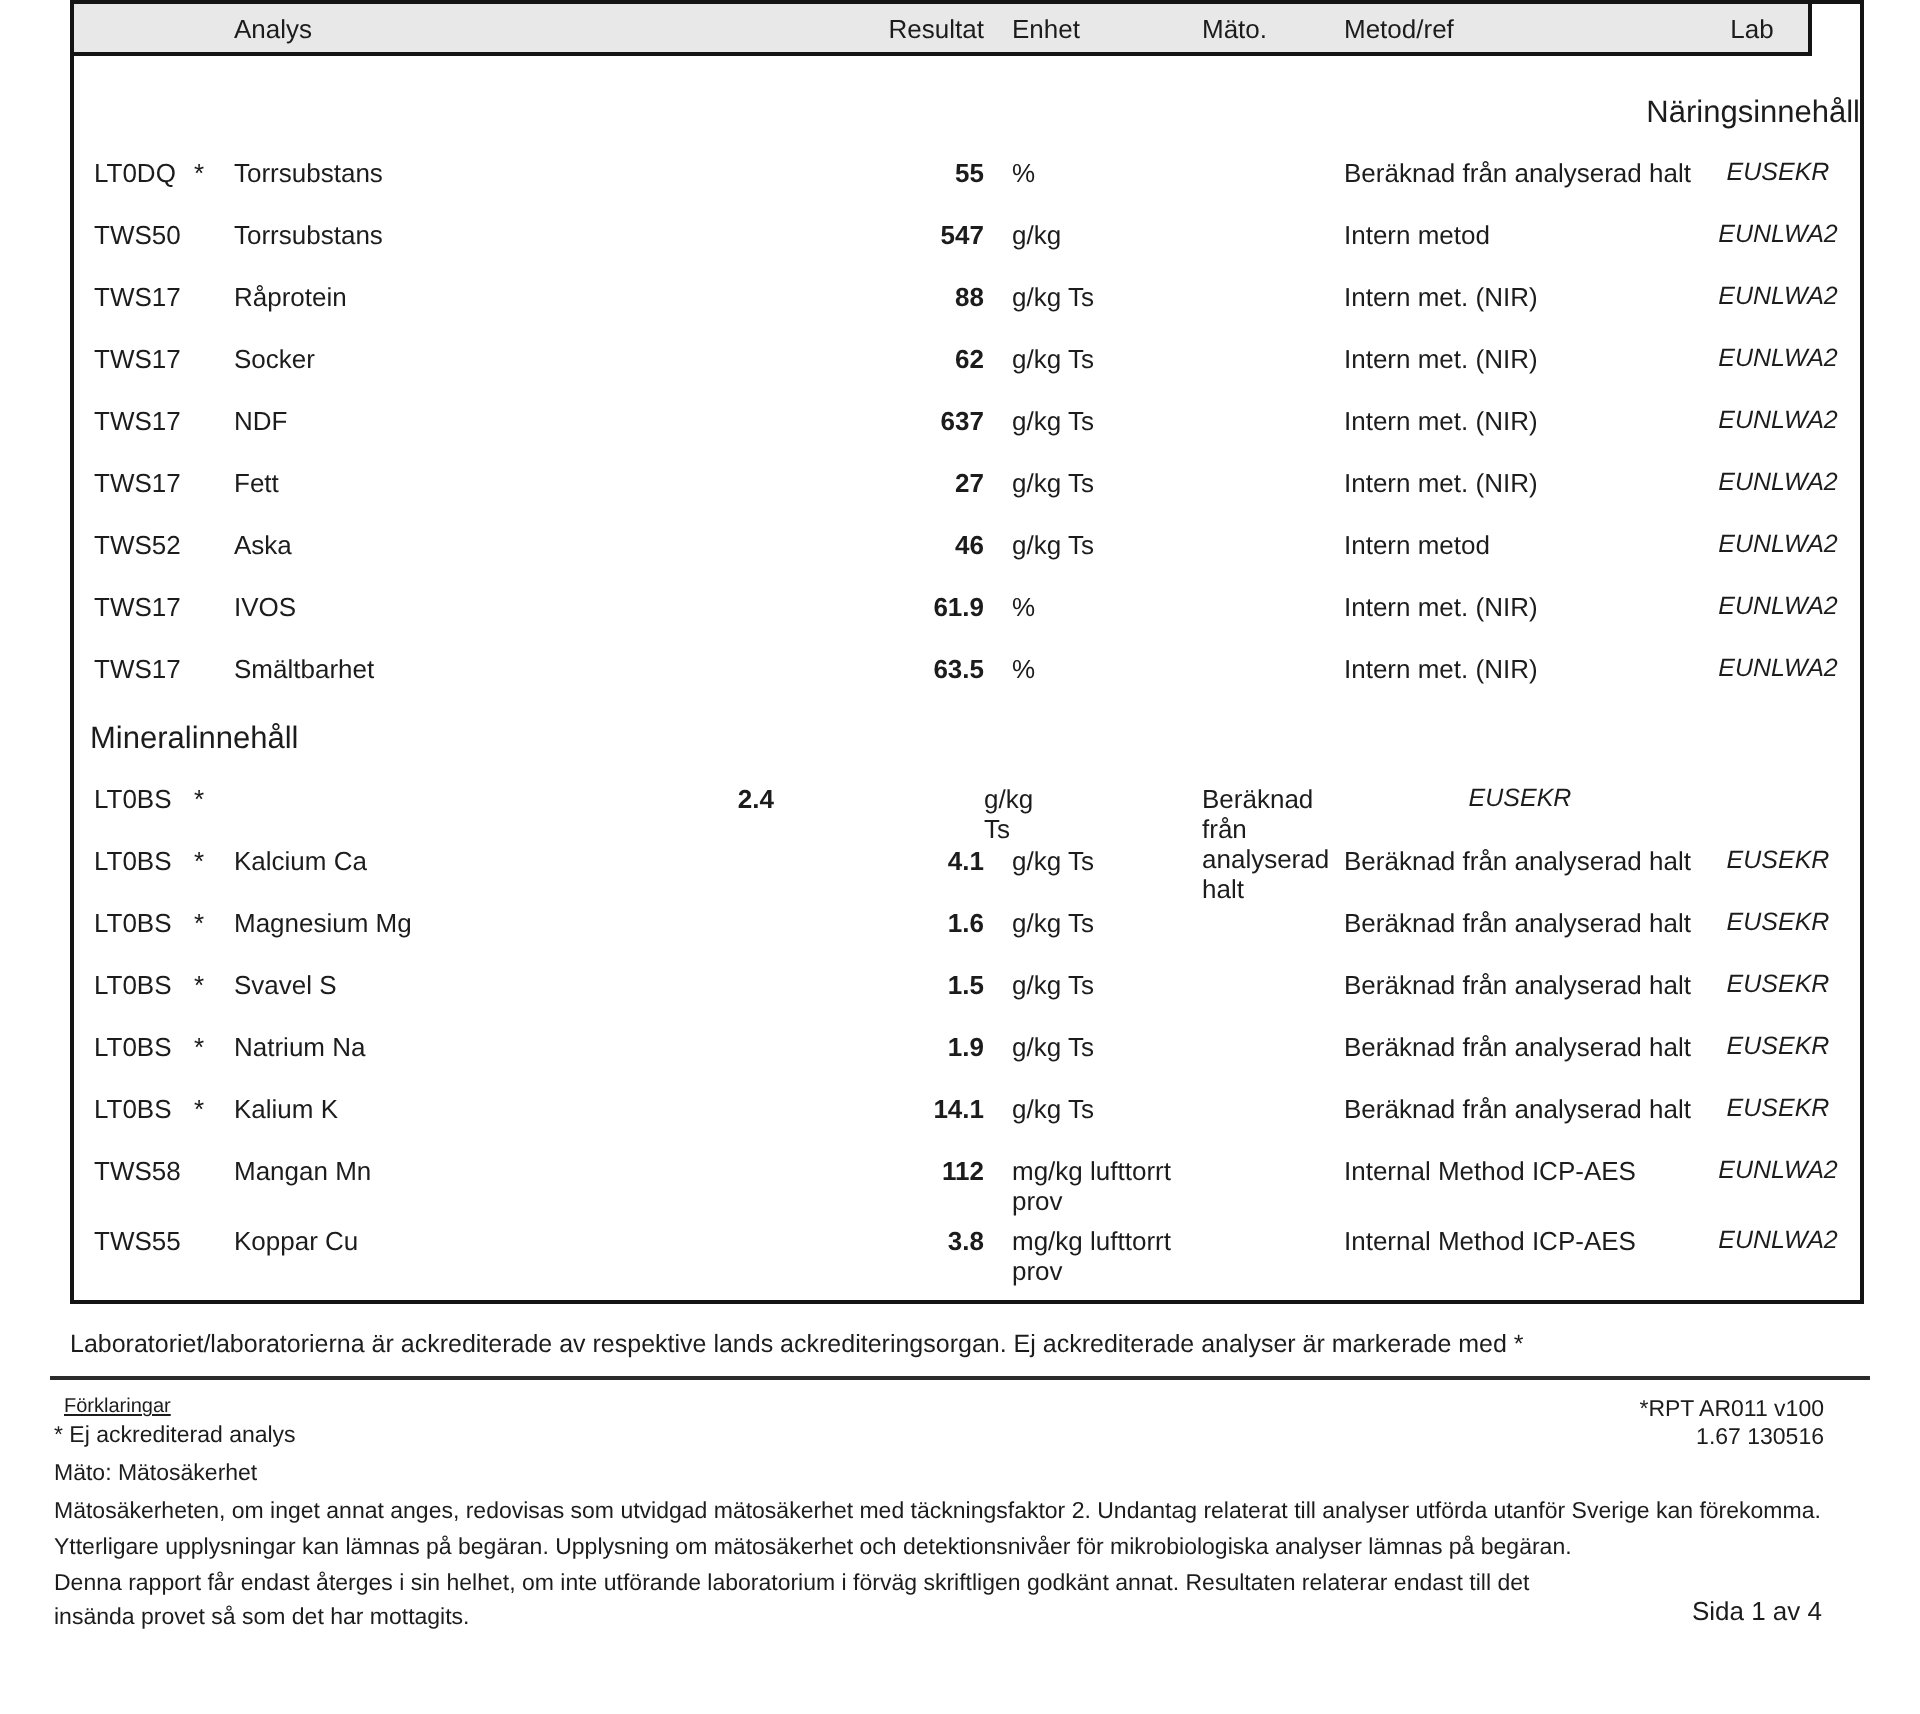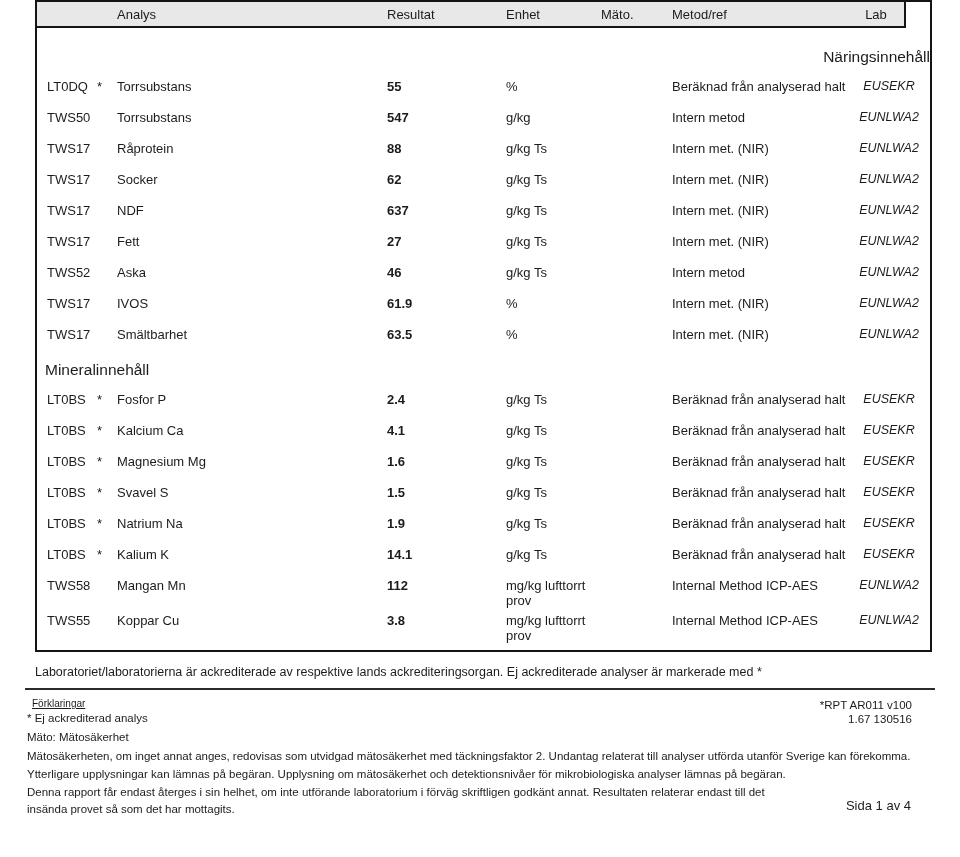--- a/index.html
+++ b/index.html
@@ -25,21 +25,21 @@
     align-items: start;
   }
   .header-row {
     position: absolute; left: -2px; top: -2px;
     width: 871px; height: 28px;
     background: #e8e8e8;
     border: 2px solid #141414;
     font-size: 13px;
     align-items: center;
   }
-  .c-result { }
+  .c-result { text-align: right; }
   .c-lab    { text-align: center; padding-right: 4px; }
   .table-body { position: absolute; left: 0; top: 26px; right: 0; }
   .section-title {
     font-size: 15.5px;
     padding-left: 8px;
     margin: 3px 0 14px 0;
     line-height: 17px;
   }
   .section-title.first { margin-top: 20px; text-align: right; }
   .row {
@@ -216,21 +216,20 @@
     <div class="c-mato"></div>
     <div class="c-method">Intern met. (NIR)</div>
     <div class="c-lab">EUNLWA2</div>
   </div>
 
   <div class="section-title">Mineralinnehåll</div>
 
   <div class="row grid-cols">
     <div class="c-code">LT0BS</div>
     <div class="c-star">*</div>
-    <div class="c-name">Fosfor P</div>
     <div class="c-result">2.4</div>
     <div></div>
     <div class="c-unit">g/kg Ts</div>
     <div class="c-mato"></div>
     <div class="c-method">Beräknad från analyserad halt</div>
     <div class="c-lab">EUSEKR</div>
   </div>
 
   <div class="row grid-cols">
     <div class="c-code">LT0BS</div>

